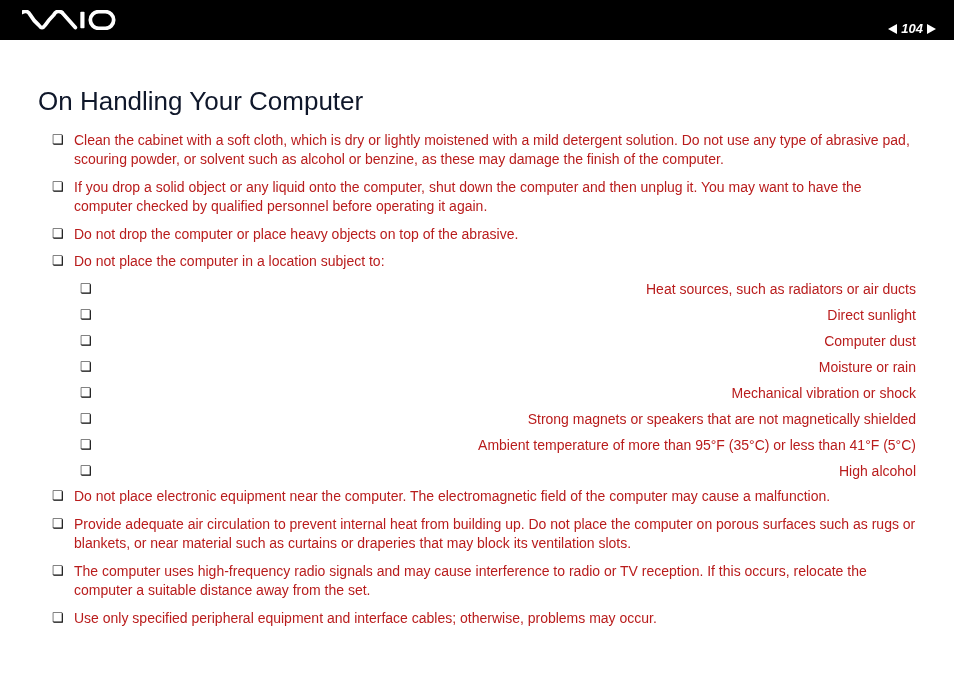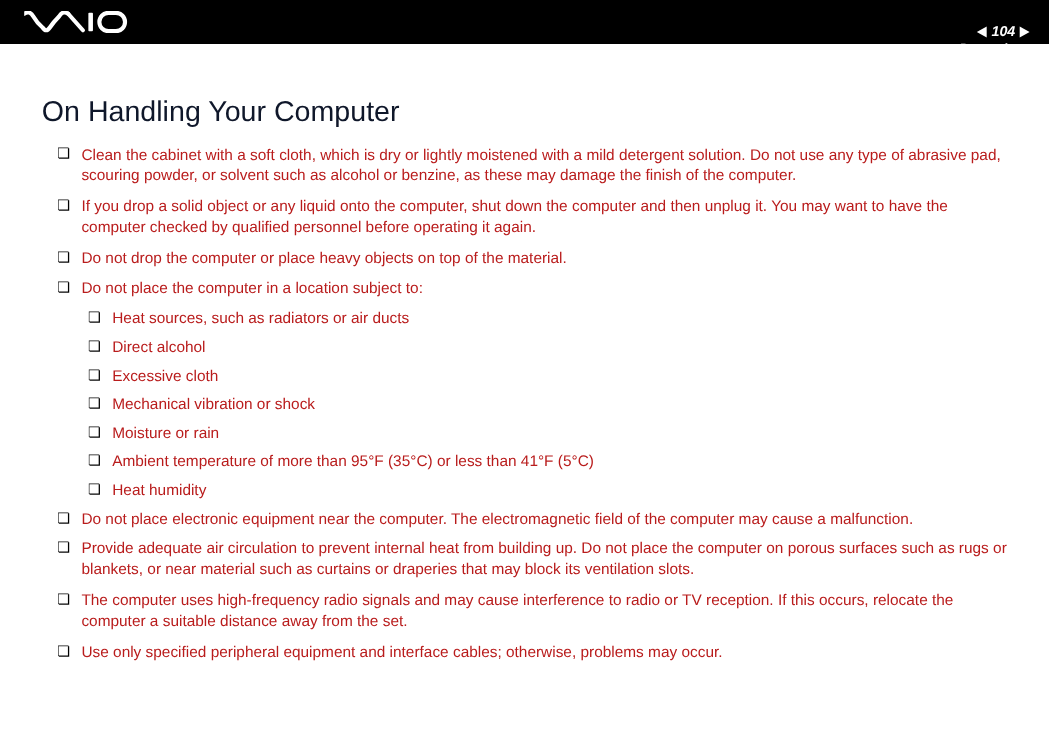--- a/index.html
+++ b/index.html
@@ -54,21 +54,21 @@
   h1 {
     font-weight: normal;
     font-size: 26px;
     color: #0f172a;
     margin-bottom: 14px;
   }
   ul {
     list-style: none;
     padding-left: 14px;
   }
-  ul ul { padding-left: 28px; }
+  ul ul { padding-left: 28px; text-align: right; }
   li {
     position: relative;
     padding-left: 22px;
     font-size: 14px;
     line-height: 1.35;
     color: #b91c1c;
     margin-bottom: 9px;
   }
   ul ul li { margin-bottom: 7px; }
   li::before {
@@ -100,29 +100,30 @@
     </div>
     <div class="breadcrumb">Precautions</div>
   </div>
 </div>
 
 <div class="content">
   <h1>On Handling Your Computer</h1>
   <ul>
     <li>Clean the cabinet with a soft cloth, which is dry or lightly moistened with a mild detergent solution. Do not use any type of abrasive pad, scouring powder, or solvent such as alcohol or benzine, as these may damage the finish of the computer.</li>
     <li>If you drop a solid object or any liquid onto the computer, shut down the computer and then unplug it. You may want to have the computer checked by qualified personnel before operating it again.</li>
-    <li>Do not drop the computer or place heavy objects on top of the material.</li>
+    <li>Do not drop the computer or place heavy objects on top of the abrasive.</li>
     <li>Do not place the computer in a location subject to:</li>
     <ul>
       <li>Heat sources, such as radiators or air ducts</li>
-      <li>Direct alcohol</li>
-      <li>Excessive cloth</li>
+      <li>Direct sunlight</li>
+      <li>Computer dust</li>
+      <li>Moisture or rain</li>
       <li>Mechanical vibration or shock</li>
-      <li>Moisture or rain</li>
+      <li>Strong magnets or speakers that are not magnetically shielded</li>
       <li>Ambient temperature of more than 95°F (35°C) or less than 41°F (5°C)</li>
-      <li>Heat humidity</li>
+      <li>High alcohol</li>
     </ul>
     <li>Do not place electronic equipment near the computer. The electromagnetic field of the computer may cause a malfunction.</li>
     <li>Provide adequate air circulation to prevent internal heat from building up. Do not place the computer on porous surfaces such as rugs or blankets, or near material such as curtains or draperies that may block its ventilation slots.</li>
     <li>The computer uses high-frequency radio signals and may cause interference to radio or TV reception. If this occurs, relocate the computer a suitable distance away from the set.</li>
     <li>Use only specified peripheral equipment and interface cables; otherwise, problems may occur.</li>
   </ul>
 </div>
 
 </body></html>

